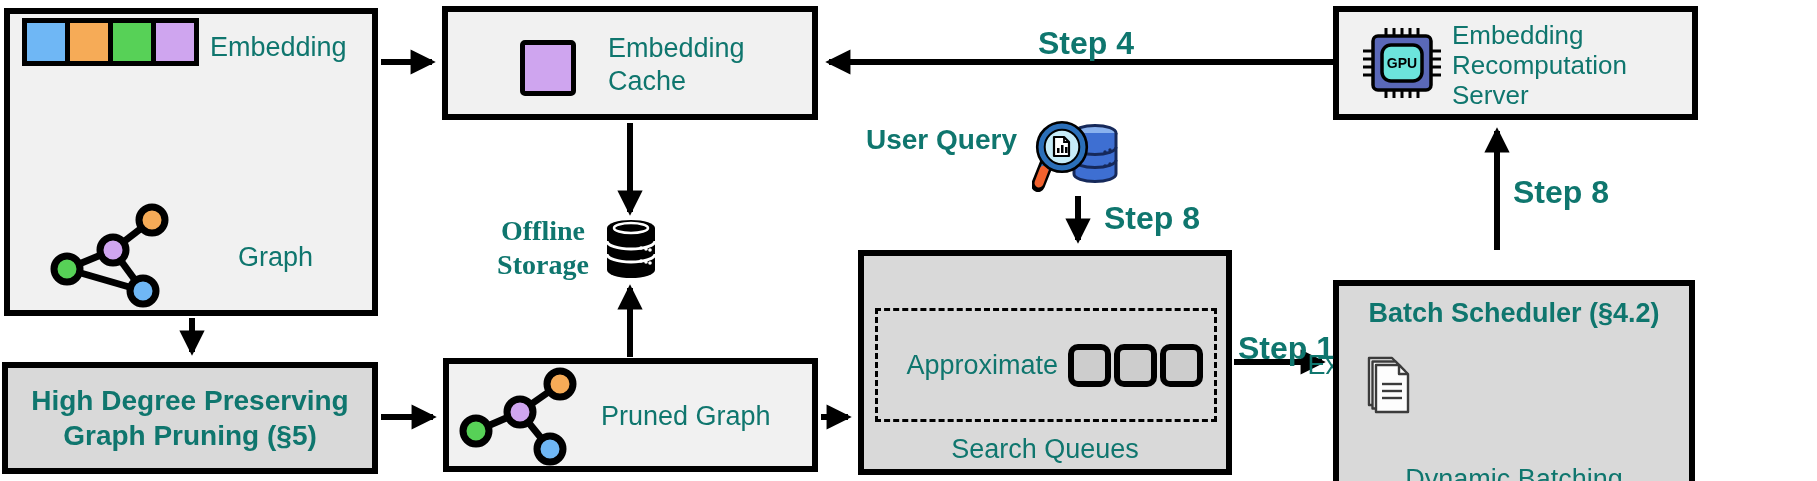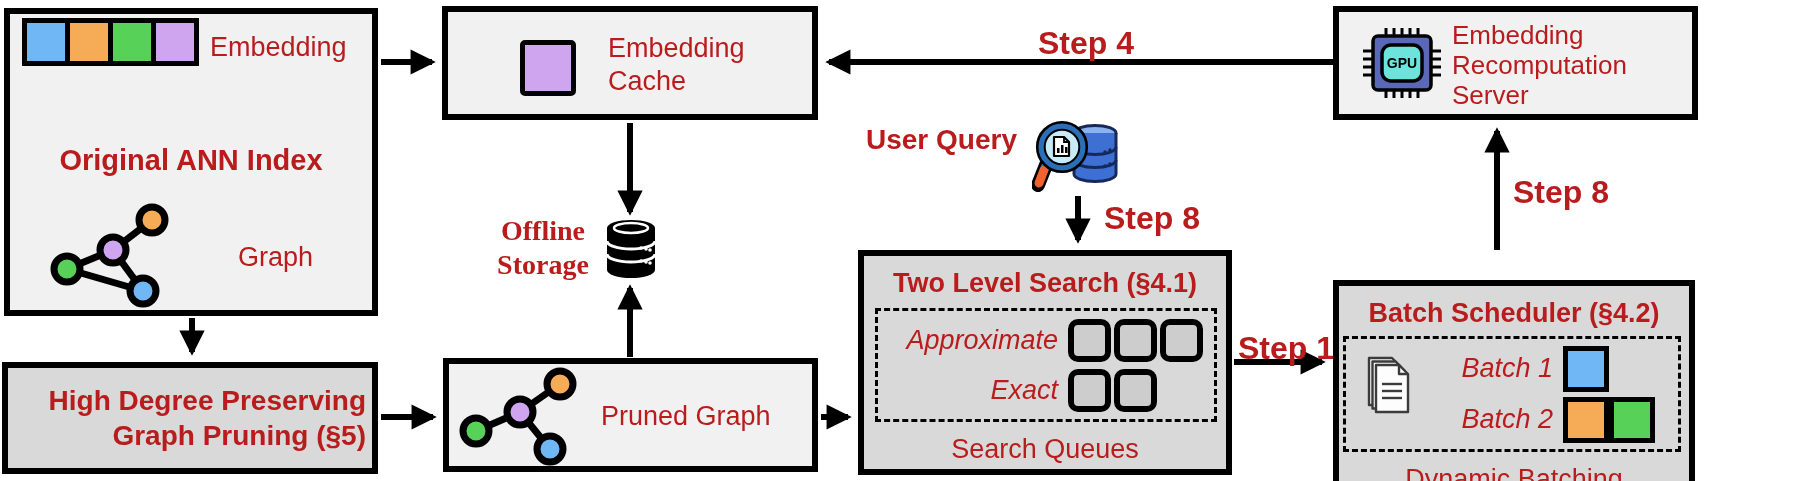--- a/index.html
+++ b/index.html
@@ -1,36 +1,36 @@
 <!DOCTYPE html>
 <html style="--blue: #6FB7F5; --orange: #F6AB57; --green: #57D157; --purple: #CFA5EF; --box-light: #F1F1F1; --box-gray: #D9D9D9; --slot-fill: #CDCDCD; --gpu-body: #5A68B8; --gpu-screen: #6CE4DC; --db-blue: #3E6FD2; --db-blue-light: #8AB2EE; --db-outline: #16295A; --magnifier-rim: #2B6FB9; --lens-fill: #C7ECF8; --handle-orange: #F2622E; --doc-outline: #3B3B3B;"><head>
 <meta charset="utf-8">
 <style>
   html,body{margin:0;padding:0;background:#fff;}
   .canvas{position:relative;width:1817px;height:481px;background:#fff;overflow:hidden;
-          font-family:"Liberation Sans",sans-serif;color:#b91c1c;}
+          font-family:"Liberation Sans",sans-serif;color:#0f766e;}
   .arrows{position:absolute;left:0;top:0;z-index:1;}
   .box{position:absolute;border:6px solid #000;box-sizing:border-box;z-index:2;}
   .light{background:var(--box-light);}
   .gray{background:var(--box-gray);}
   .abs{position:absolute;}
   .t{position:absolute;font-size:27px;}
   .nw{white-space:nowrap;}
   .bold-c{position:absolute;left:0;width:100%;text-align:center;font-weight:bold;font-size:27px;}
   .cap{position:absolute;left:0;width:100%;text-align:center;font-size:27px;}
   .step{position:absolute;font-weight:bold;font-size:32px;z-index:3;white-space:nowrap;}
   .flex-center{display:flex;align-items:center;justify-content:center;}
-  .hd-text{width:352px;text-align:right;font-weight:bold;font-size:28px;line-height:35px;}
+  .hd-text{width:352px;text-align:center;font-weight:bold;font-size:28px;line-height:35px;}
   .embedding-strip{position:absolute;left:12px;top:4px;display:flex;border:5px solid #000;}
   .embedding-strip .color-cell{width:38px;height:38px;border-right:5px solid #000;}
   .embedding-strip .color-cell:last-child{border-right:none;}
   .purple-square{position:absolute;left:72px;top:28px;width:46px;height:46px;
                  border:5px solid #000;border-radius:5px;background:var(--purple);}
   .dashed{position:absolute;border:3px dashed #000;box-sizing:border-box;
-          display:flex;flex-direction:column;justify-content:space-around;font-style:italic;}
+          display:flex;flex-direction:row;justify-content:space-around;}
   .q-row{display:flex;align-items:center;gap:10px;}
   .q-label{width:172px;text-align:right;font-size:27px;}
   .q-slots{display:flex;gap:3px;}
   .q-slot{width:31px;height:31px;border:6px solid #000;border-radius:10px;background:var(--slot-fill);}
   .b-row{display:flex;align-items:center;gap:10px;}
   .b-label{width:115px;text-align:right;font-size:27px;}
   .batch-cells{display:flex;}
   .batch-cells .color-cell{width:36px;height:36px;border:5px solid #000;}
   .storage-label{position:absolute;width:122px;text-align:center;font-weight:bold;
                  font-size:28px;line-height:34px;z-index:3;}
@@ -62,21 +62,20 @@
   </svg>
 
   <div class="box light" style="left:4px;top:8px;width:374px;height:308px;">
     <div class="embedding-strip">
         <div class="color-cell" style="background: var(--blue);"></div>
         <div class="color-cell" style="background: var(--orange);"></div>
         <div class="color-cell" style="background: var(--green);"></div>
         <div class="color-cell" style="background: var(--purple);"></div>
       </div>
     <div class="t nw" style="left:200px;top:18px;">Embedding</div>
-    <div class="t" style="left:0;top:130px;width:100%;text-align:center;font-weight:bold;font-size:29px;">Original ANN Index</div>
     <svg class="abs" style="left:35px;top:180px;" width="135" height="115" viewBox="0 0 135 115">
       <g stroke="#000" stroke-width="7">
         <line x1="107" y1="26" x2="68" y2="56"></line>
         <line x1="68" y1="56" x2="22" y2="75"></line>
         <line x1="68" y1="56" x2="98" y2="97"></line>
         <line x1="22" y1="75" x2="98" y2="97"></line>
       </g>
       <g stroke="#000" stroke-width="7">
         <circle cx="107" cy="26" r="13" style="fill:var(--orange)"></circle>
         <circle cx="68" cy="56" r="13" style="fill:var(--purple)"></circle>
@@ -136,21 +135,20 @@
         <circle cx="102" cy="22" r="13" style="fill:var(--orange)"></circle>
         <circle cx="62" cy="50" r="13" style="fill:var(--purple)"></circle>
         <circle cx="18" cy="69" r="13" style="fill:var(--green)"></circle>
         <circle cx="92" cy="87" r="13" style="fill:var(--blue)"></circle>
       </g>
     </svg>
     <div class="t nw" style="left:152px;top:37px;">Pruned Graph</div>
   </div>
 
   <div class="box gray" style="left:858px;top:250px;width:374px;height:225px;">
-    <div class="bold-c" style="top:12px;">Two Level Search (§4.1)</div>
     <div class="dashed" style="left:11px;top:52px;width:342px;height:114px;padding:4px 8px;">
       <div class="q-row">
         <div class="q-label">Approximate</div>
         <div class="q-slots">
             <div class="q-slot"></div>
             <div class="q-slot"></div>
             <div class="q-slot"></div>
           </div>
       </div>
       <div class="q-row">
@@ -159,35 +157,20 @@
             <div class="q-slot"></div>
             <div class="q-slot"></div>
           </div>
       </div>
     </div>
     <div class="cap" style="top:178px;">Search Queues</div>
   </div>
 
   <div class="box gray" style="left:1333px;top:252px;width:362px;height:226px;margin-top:28px;">
     <div class="bold-c" style="top:12px;">Batch Scheduler (§4.2)</div>
-    <div class="dashed" style="left:4px;top:50px;width:338px;height:116px;padding:4px 10px 4px 92px;">
-      <div class="b-row">
-        <div class="b-label">Batch 1</div>
-        <div class="batch-cells">
-            <div class="color-cell" style="background: var(--blue);"></div>
-          </div>
-      </div>
-      <div class="b-row">
-        <div class="b-label">Batch 2</div>
-        <div class="batch-cells">
-            <div class="color-cell" style="background: var(--orange);"></div>
-            <div class="color-cell" style="background: var(--green);"></div>
-          </div>
-      </div>
-    </div>
     <svg class="abs" style="left:22px;top:70px;" width="60" height="62" viewBox="0 0 60 62">
       <g style="stroke:var(--doc-outline)" stroke-width="2.4" fill="#FDFDFD" stroke-linejoin="round">
         <path d="M8,2 h23 l9,9 v38 h-32 z"></path>
         <path d="M11.5,5.5 h23 l9,9 v38 h-32 z"></path>
         <path d="M15,9 h23 l9,9 v38 h-32 z"></path>
         <path d="M38,9 v9 h9" fill="none"></path>
         <line x1="21" y1="28" x2="41" y2="28"></line>
         <line x1="21" y1="35" x2="41" y2="35"></line>
         <line x1="21" y1="42" x2="41" y2="42"></line>
       </g>

